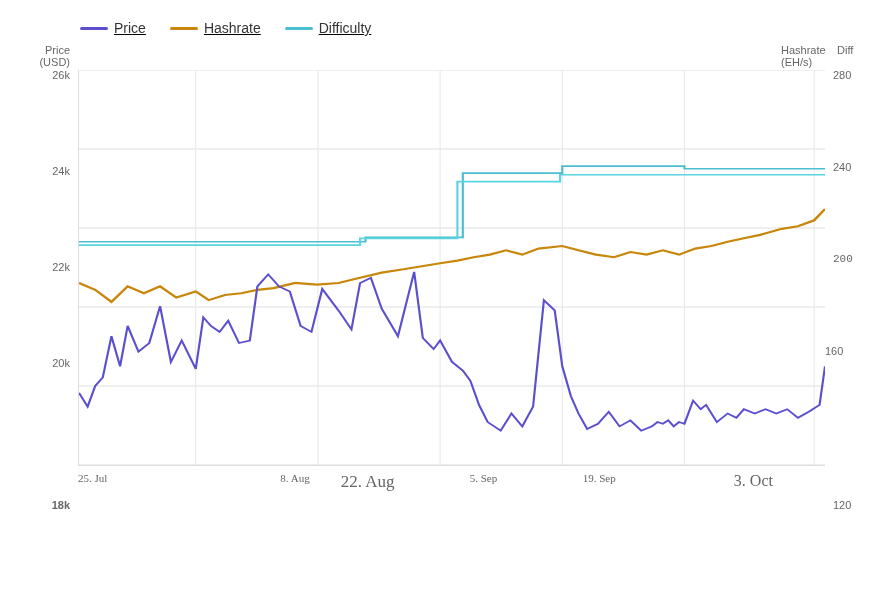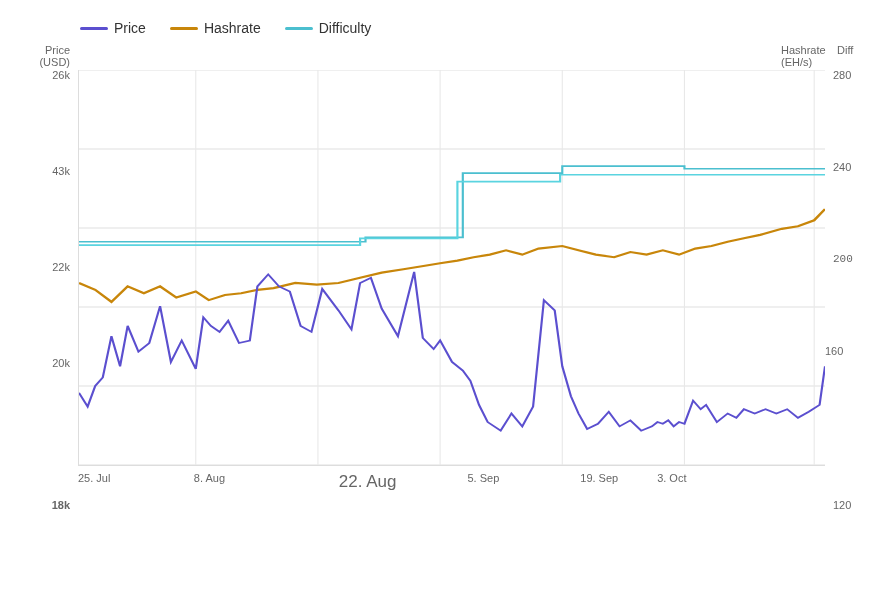--- a/index.html
+++ b/index.html
@@ -15,20 +15,21 @@
       height: 595px;
       padding: 20px 10px 20px 20px;
       position: relative;
     }
     .legend {
       display: flex;
       align-items: center;
       gap: 24px;
       margin-bottom: 8px;
       margin-left: 60px;
+      text-decoration: underline;
     }
     .legend-item {
       display: flex;
       align-items: center;
       gap: 6px;
       font-size: 14px;
       color: #333;
     }
     .legend-line {
       width: 28px;
@@ -126,21 +127,21 @@
     <div class="axis-title-left">Price (USD)</div>
     <div class="axis-title-center"></div>
     <div class="axis-title-right-h">Hashrate (EH/s)</div>
     <div class="axis-title-right-d">Diff</div>
   </div>
 
   <div class="chart-area">
 
     <div class="y-axis-left">
       <div class="y-axis-label" style="position:absolute;top:0px;right:8px;">26k</div>
-      <div class="y-axis-label" style="position:absolute;top:96px;right:8px;">43k</div>
+      <div class="y-axis-label" style="position:absolute;top:96px;right:8px;">24k</div>
       <div class="y-axis-label" style="position:absolute;top:192px;right:8px;">22k</div>
       <div class="y-axis-label" style="position:absolute;top:288px;right:8px;">20k</div>
       <div class="y-axis-label" style="position:absolute;top:430px;right:8px;font-weight:bold;">18k</div>
     </div>
 
     <div class="plot-area">
       <svg width="100%" height="100%" viewBox="0 0 690 460" preserveAspectRatio="none">
 
         <line x1="0" y1="0" x2="690" y2="0" stroke="#e0e0e0" stroke-width="1"></line>
         <line x1="0" y1="92" x2="690" y2="92" stroke="#e0e0e0" stroke-width="1"></line>
@@ -325,21 +326,21 @@
     <div class="y-axis-right-hashrate">
       <div class="y-axis-label" style="position:absolute;top:0px;left:8px;">280</div>
       <div class="y-axis-label" style="position:absolute;top:92px;left:8px;">240</div>
       <div class="y-axis-label" style="position:absolute;top:184px;left:8px;font-family:Liberation Mono, monospace;">200</div>
       <div class="y-axis-label" style="position:absolute;top:276px;left:0;">160</div>
       <div class="y-axis-label" style="position:absolute;top:430px;left:8px;">120</div>
     </div>
 
   </div>
 
-  <div style="display:flex;margin-left:58px;margin-right:110px;margin-top:6px;">
+  <div style="display:flex;margin-left:58px;margin-right:110px;margin-top:6px;font-family:Liberation Serif, serif;">
     <div style="flex:1;text-align:left;font-size:11px;color:#666;">25. Jul</div>
-    <div style="flex:1;text-align:left;font-size:11px;color:#666;">8. Aug</div>
+    <div style="flex:1;text-align:right;font-size:11px;color:#666;">8. Aug</div>
     <div style="flex:1;text-align:center;font-size:17px;color:#666;">22. Aug</div>
     <div style="flex:1;text-align:center;font-size:11px;color:#666;">5. Sep</div>
     <div style="flex:1;text-align:center;font-size:11px;color:#666;">19. Sep</div>
-    <div style="flex:1;text-align:left;font-size:11px;color:#666;">3. Oct</div>
+    <div style="flex:1;text-align:right;font-size:16px;color:#666;">3. Oct</div>
   </div>
 </div>
 
 </body></html>

